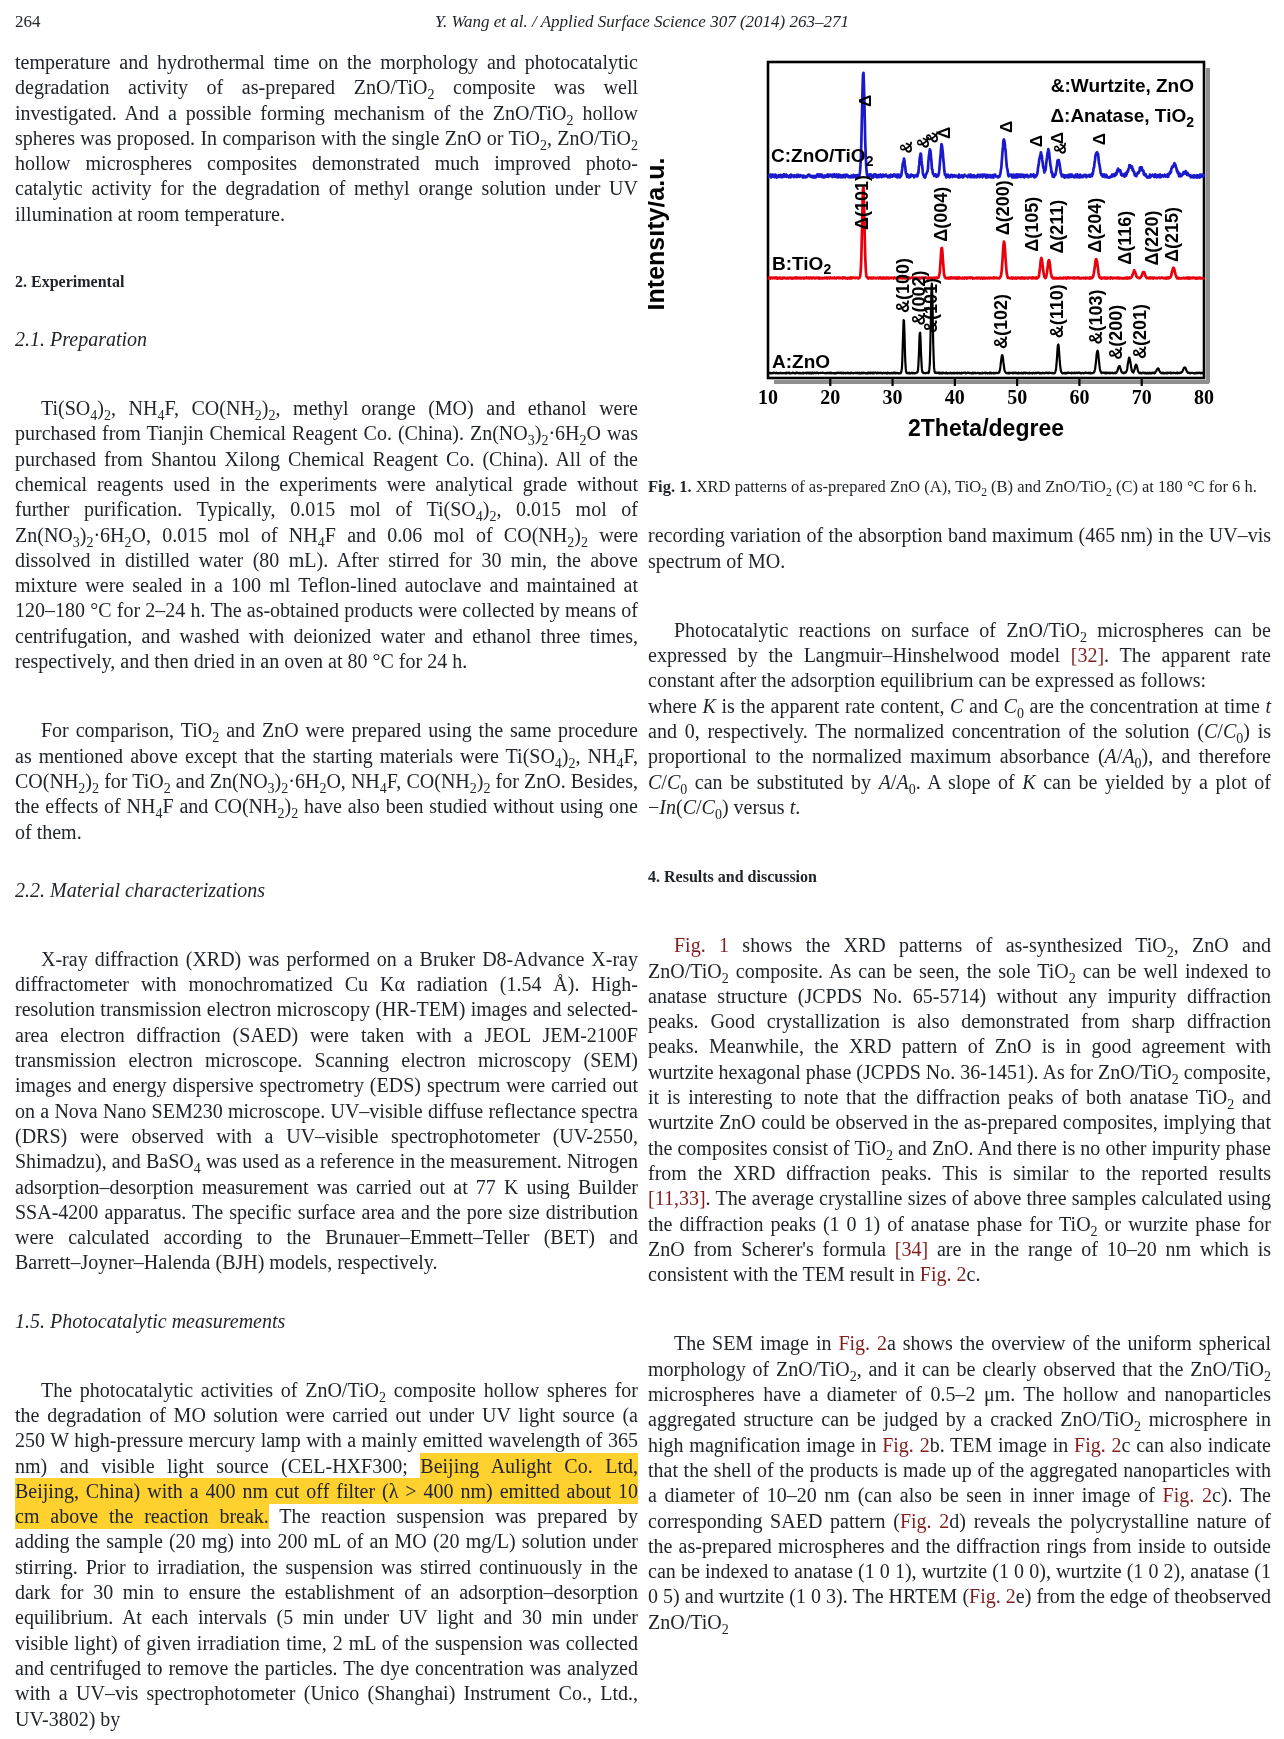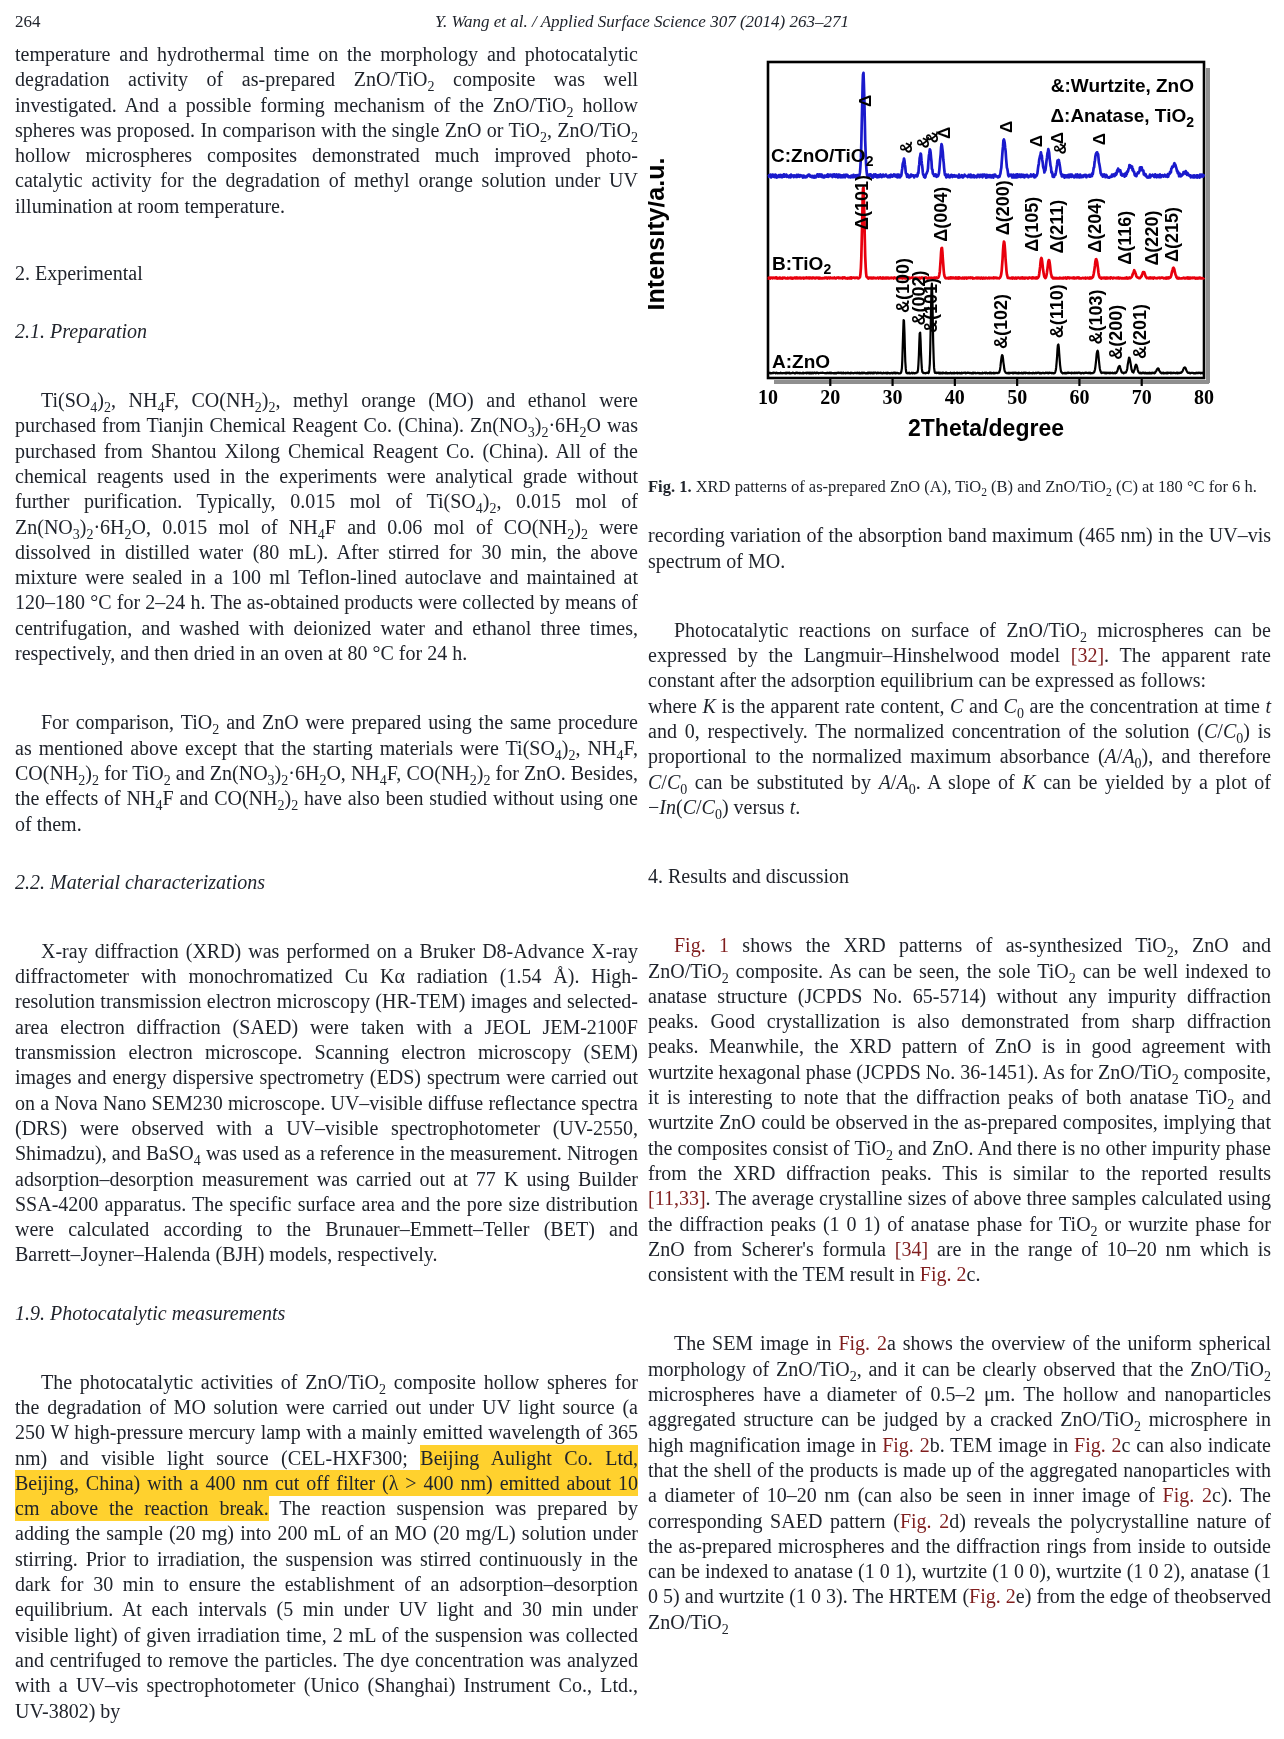--- a/index.html
+++ b/index.html
@@ -2,25 +2,25 @@
 <html><head>
 <meta charset="utf-8">
 <style>
   html,body{margin:0;padding:0;background:#ffffff;}
   body{width:1284px;height:1739px;position:relative;overflow:hidden;
        font-family:"Liberation Serif",serif;color:#20242c;}
   .header{position:absolute;top:12px;left:0;width:1284px;font-size:17px;}
   .pagenum{position:absolute;left:15px;top:0;}
   .runtitle{position:absolute;left:0;width:100%;text-align:center;font-style:italic;}
   .col{position:absolute;width:623px;text-align:justify;font-size:20px;line-height:25.3px;}
-  .col-left{left:15px;top:42px;}
+  .col-left{left:15px;top:50px;}
   .col-right{left:648px;top:44px;}
   p{margin:0;}
   p.indent{text-indent:26px;margin-top:44px;}
-  h2{font-size:20px;font-weight:normal;margin:42px 0 0 0;line-height:25px;}
+  h2{font-size:16px;font-weight:bold;margin:42px 0 0 0;line-height:25px;}
   h3.sub{font-size:20px;font-weight:normal;font-style:italic;margin:33px 0 0 0;line-height:25px;}
   .after-head{margin-top:29px;}
   .seg-sub{vertical-align:sub;font-size:0.70em;line-height:0;}
   .seg-i{font-style:italic;}
   .seg-b{font-weight:bold;}
   .seg-link{color:#7f1d1d;}
   .seg-hl{background:#ffd12e;padding:2px 0;box-decoration-break:clone;-webkit-box-decoration-break:clone;}
   .figure{margin:0;}
   .caption{font-size:16.5px;line-height:21px;margin-top:24px;text-align:justify;}
   .eq-row{display:flex;align-items:center;justify-content:space-between;margin:24px 0 20px 0;}
@@ -51,21 +51,21 @@
 </div>
 
 <div class="col col-left">
   <p>temperature and hydrothermal time on the morphology and photocatalytic degradation activity of as-prepared ZnO/TiO<span class="seg-sub">2</span> composite was well investigated. And a possible forming mechanism of the ZnO/TiO<span class="seg-sub">2</span> hollow spheres was proposed. In comparison with the single ZnO or TiO<span class="seg-sub">2</span>, ZnO/TiO<span class="seg-sub">2</span> hollow microspheres composites demonstrated much improved photo-catalytic activity for the degradation of methyl orange solution under UV illumination at room temperature.</p>
   <h2>2.  Experimental</h2>
   <h3 class="sub">2.1.  Preparation</h3>
   <p class="indent after-head">Ti(SO<span class="seg-sub">4</span>)<span class="seg-sub">2</span>, NH<span class="seg-sub">4</span>F, CO(NH<span class="seg-sub">2</span>)<span class="seg-sub">2</span>, methyl orange (MO) and ethanol were purchased from Tianjin Chemical Reagent Co. (China). Zn(NO<span class="seg-sub">3</span>)<span class="seg-sub">2</span>·6H<span class="seg-sub">2</span>O was purchased from Shantou Xilong Chemical Reagent Co. (China). All of the chemical reagents used in the experiments were analytical grade without further purification. Typically, 0.015 mol of Ti(SO<span class="seg-sub">4</span>)<span class="seg-sub">2</span>, 0.015 mol of Zn(NO<span class="seg-sub">3</span>)<span class="seg-sub">2</span>·6H<span class="seg-sub">2</span>O, 0.015 mol of NH<span class="seg-sub">4</span>F and 0.06 mol of CO(NH<span class="seg-sub">2</span>)<span class="seg-sub">2</span> were dissolved in distilled water (80 mL). After stirred for 30 min, the above mixture were sealed in a 100 ml Teflon-lined autoclave and maintained at 120–180 °C for 2–24 h. The as-obtained products were collected by means of centrifugation, and washed with deionized water and ethanol three times, respectively, and then dried in an oven at 80 °C for 24 h.</p>
   <p class="indent">For comparison, TiO<span class="seg-sub">2</span> and ZnO were prepared using the same procedure as mentioned above except that the starting materials were Ti(SO<span class="seg-sub">4</span>)<span class="seg-sub">2</span>, NH<span class="seg-sub">4</span>F, CO(NH<span class="seg-sub">2</span>)<span class="seg-sub">2</span> for TiO<span class="seg-sub">2</span> and Zn(NO<span class="seg-sub">3</span>)<span class="seg-sub">2</span>·6H<span class="seg-sub">2</span>O, NH<span class="seg-sub">4</span>F, CO(NH<span class="seg-sub">2</span>)<span class="seg-sub">2</span> for ZnO. Besides, the effects of NH<span class="seg-sub">4</span>F and CO(NH<span class="seg-sub">2</span>)<span class="seg-sub">2</span> have also been studied without using one of them.</p>
   <h3 class="sub">2.2.  Material characterizations</h3>
   <p class="indent after-head">X-ray diffraction (XRD) was performed on a Bruker D8-Advance X-ray diffractometer with monochromatized Cu Kα radiation (1.54 Å). High-resolution transmission electron microscopy (HR-TEM) images and selected-area electron diffraction (SAED) were taken with a JEOL JEM-2100F transmission electron microscope. Scanning electron microscopy (SEM) images and energy dispersive spectrometry (EDS) spectrum were carried out on a Nova Nano SEM230 microscope. UV–visible diffuse reflectance spectra (DRS) were observed with a UV–visible spectrophotometer (UV-2550, Shimadzu), and BaSO<span class="seg-sub">4</span> was used as a reference in the measurement. Nitrogen adsorption–desorption measurement was carried out at 77 K using Builder SSA-4200 apparatus. The specific surface area and the pore size distribution were calculated according to the Brunauer–Emmett–Teller (BET) and Barrett–Joyner–Halenda (BJH) models, respectively.</p>
-  <h3 class="sub">1.9.  Photocatalytic measurements</h3>
+  <h3 class="sub">1.5.  Photocatalytic measurements</h3>
   <p class="indent after-head">The photocatalytic activities of ZnO/TiO<span class="seg-sub">2</span> composite hollow spheres for the degradation of MO solution were carried out under UV light source (a 250 W high-pressure mercury lamp with a mainly emitted wavelength of 365 nm) and visible light source (CEL-HXF300; <span class="seg-hl">Beijing Aulight Co. Ltd, Beijing, China) with a 400 nm cut off filter (λ &gt; 400 nm) emitted about 10 cm above the reaction break.</span> The reaction suspension was prepared by adding the sample (20 mg) into 200 mL of an MO (20 mg/L) solution under stirring. Prior to irradiation, the suspension was stirred continuously in the dark for 30 min to ensure the establishment of an adsorption–desorption equilibrium. At each intervals (5 min under UV light and 30 min under visible light) of given irradiation time, 2 mL of the suspension was collected and centrifuged to remove the particles. The dye concentration was analyzed with a UV–vis spectrophotometer (Unico (Shanghai) Instrument Co., Ltd., UV-3802) by</p>
 </div>
 
 <div class="col col-right">
   <div class="figure">
     <svg id="xrd-svg" width="623" height="402" viewBox="0 0 623 402">
         <line x1="560" y1="24" x2="560" y2="339" stroke="#8f8f8f" stroke-width="4"></line>
         <line x1="126" y1="338" x2="561" y2="338" stroke="#8f8f8f" stroke-width="4"></line>
         <rect x="120" y="18" width="436" height="316" fill="#fff" stroke="#000" stroke-width="2.6"></rect>
         <text x="120" y="360" text-anchor="middle" class="tick">10</text>

